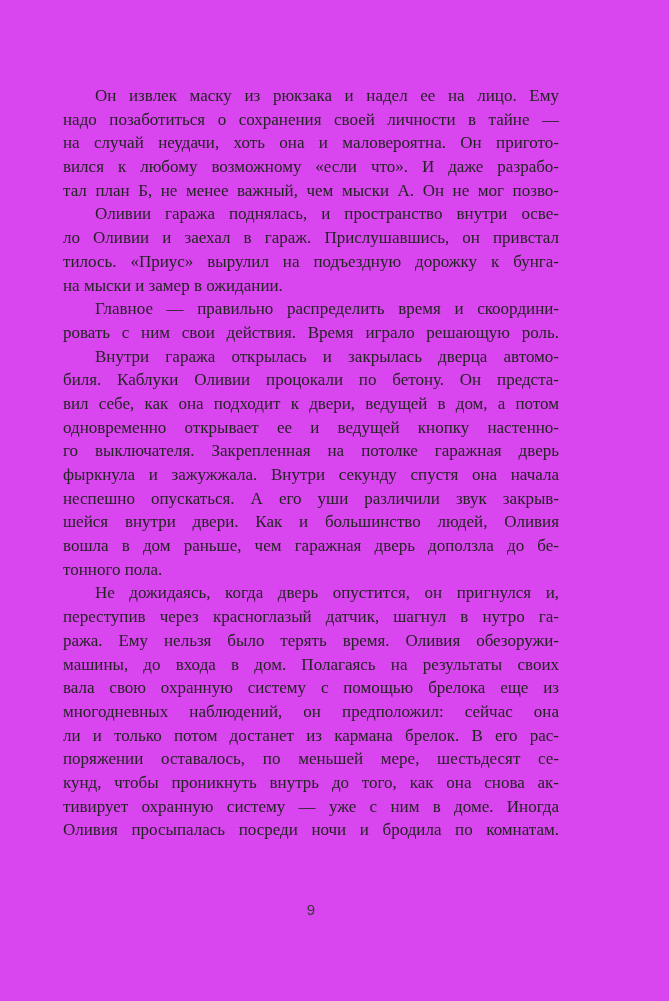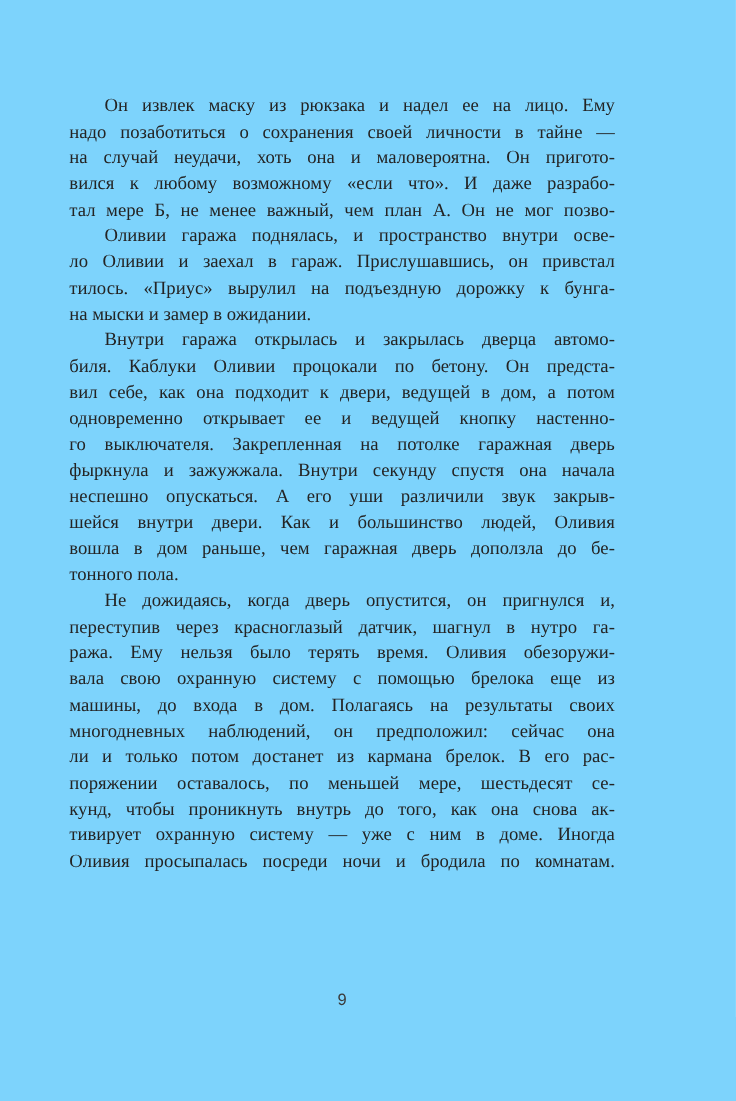--- a/index.html
+++ b/index.html
@@ -4,21 +4,21 @@
 <style>
   html, body {
     margin: 0;
     padding: 0;
     background: #ffffff;
   }
   .page {
     position: relative;
     width: 669px;
     height: 1001px;
-    background: #7dd3fc;
+    background: #d946ef;
     overflow: hidden;
     font-family: "Liberation Serif", "DejaVu Serif", serif;
     color: #242424;
   }
   .text-block {
     position: absolute;
     left: 63px;
     top: 84px;
     width: 496px;
   }
@@ -52,50 +52,54 @@
 <body>
 
 <div class="page">
   <div class="text-block">
 
     <div class="para">
       <div class="line first">Он извлек маску из рюкзака и надел ее на лицо. Ему</div>
       <div class="line">надо позаботиться о сохранения своей личности в тайне —</div>
       <div class="line">на случай неудачи, хоть она и маловероятна. Он пригото-</div>
       <div class="line">вился к любому возможному «если что». И даже разрабо-</div>
-      <div class="line">тал мере Б, не менее важный, чем план А. Он не мог позво-</div>
+      <div class="line">тал план Б, не менее важный, чем мыски А. Он не мог позво-</div>
     </div>
 
     <div class="para">
       <div class="line first">Оливии гаража поднялась, и пространство внутри осве-</div>
       <div class="line">ло Оливии и заехал в гараж. Прислушавшись, он привстал</div>
       <div class="line">тилось. «Приус» вырулил на подъездную дорожку к бунга-</div>
       <div class="line endshort">на мыски и замер в ожидании.</div>
     </div>
 
+    <div class="para">
+      <div class="line first">Главное — правильно распределить время и скоордини-</div>
+      <div class="line">ровать с ним свои действия. Время играло решающую роль.</div>
+    </div>
 
     <div class="para">
       <div class="line first">Внутри гаража открылась и закрылась дверца автомо-</div>
       <div class="line">биля. Каблуки Оливии процокали по бетону. Он предста-</div>
       <div class="line">вил себе, как она подходит к двери, ведущей в дом, а потом</div>
       <div class="line">одновременно открывает ее и ведущей кнопку настенно-</div>
       <div class="line">го выключателя. Закрепленная на потолке гаражная дверь</div>
       <div class="line">фыркнула и зажужжала. Внутри секунду спустя она начала</div>
       <div class="line">неспешно опускаться. А его уши различили звук закрыв-</div>
       <div class="line">шейся внутри двери. Как и большинство людей, Оливия</div>
       <div class="line">вошла в дом раньше, чем гаражная дверь доползла до бе-</div>
       <div class="line endshort">тонного пола.</div>
     </div>
 
     <div class="para">
       <div class="line first">Не дожидаясь, когда дверь опустится, он пригнулся и,</div>
       <div class="line">переступив через красноглазый датчик, шагнул в нутро га-</div>
       <div class="line">ража. Ему нельзя было терять время. Оливия обезоружи-</div>
+      <div class="line">машины, до входа в дом. Полагаясь на результаты своих</div>
       <div class="line">вала свою охранную систему с помощью брелока еще из</div>
-      <div class="line">машины, до входа в дом. Полагаясь на результаты своих</div>
       <div class="line">многодневных наблюдений, он предположил: сейчас она</div>
       <div class="line">ли и только потом достанет из кармана брелок. В его рас-</div>
       <div class="line">поряжении оставалось, по меньшей мере, шестьдесят се-</div>
       <div class="line">кунд, чтобы проникнуть внутрь до того, как она снова ак-</div>
       <div class="line">тивирует охранную систему — уже с ним в доме. Иногда</div>
       <div class="line">Оливия просыпалась посреди ночи и бродила по комнатам.</div>
     </div>
 
   </div>
 

